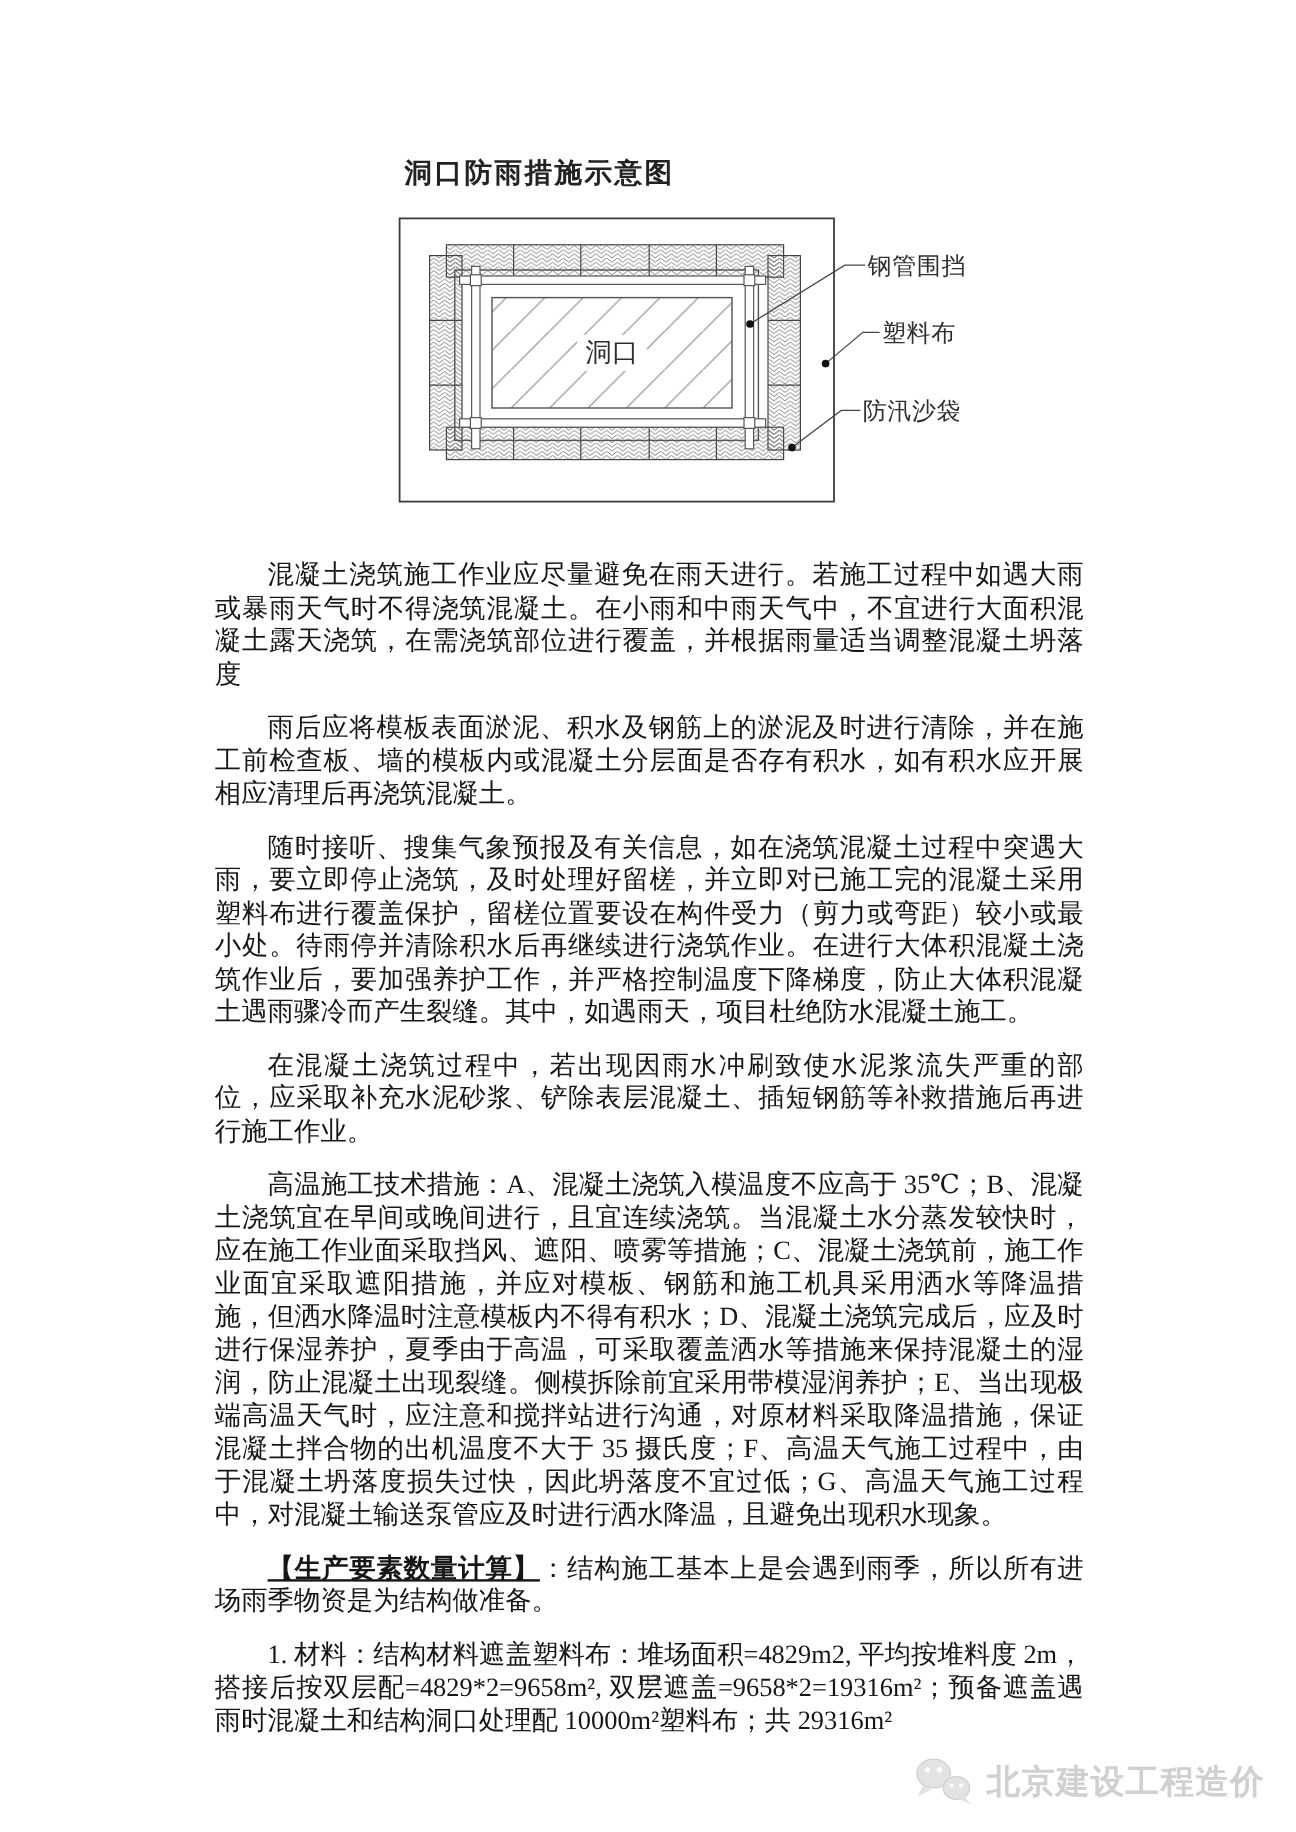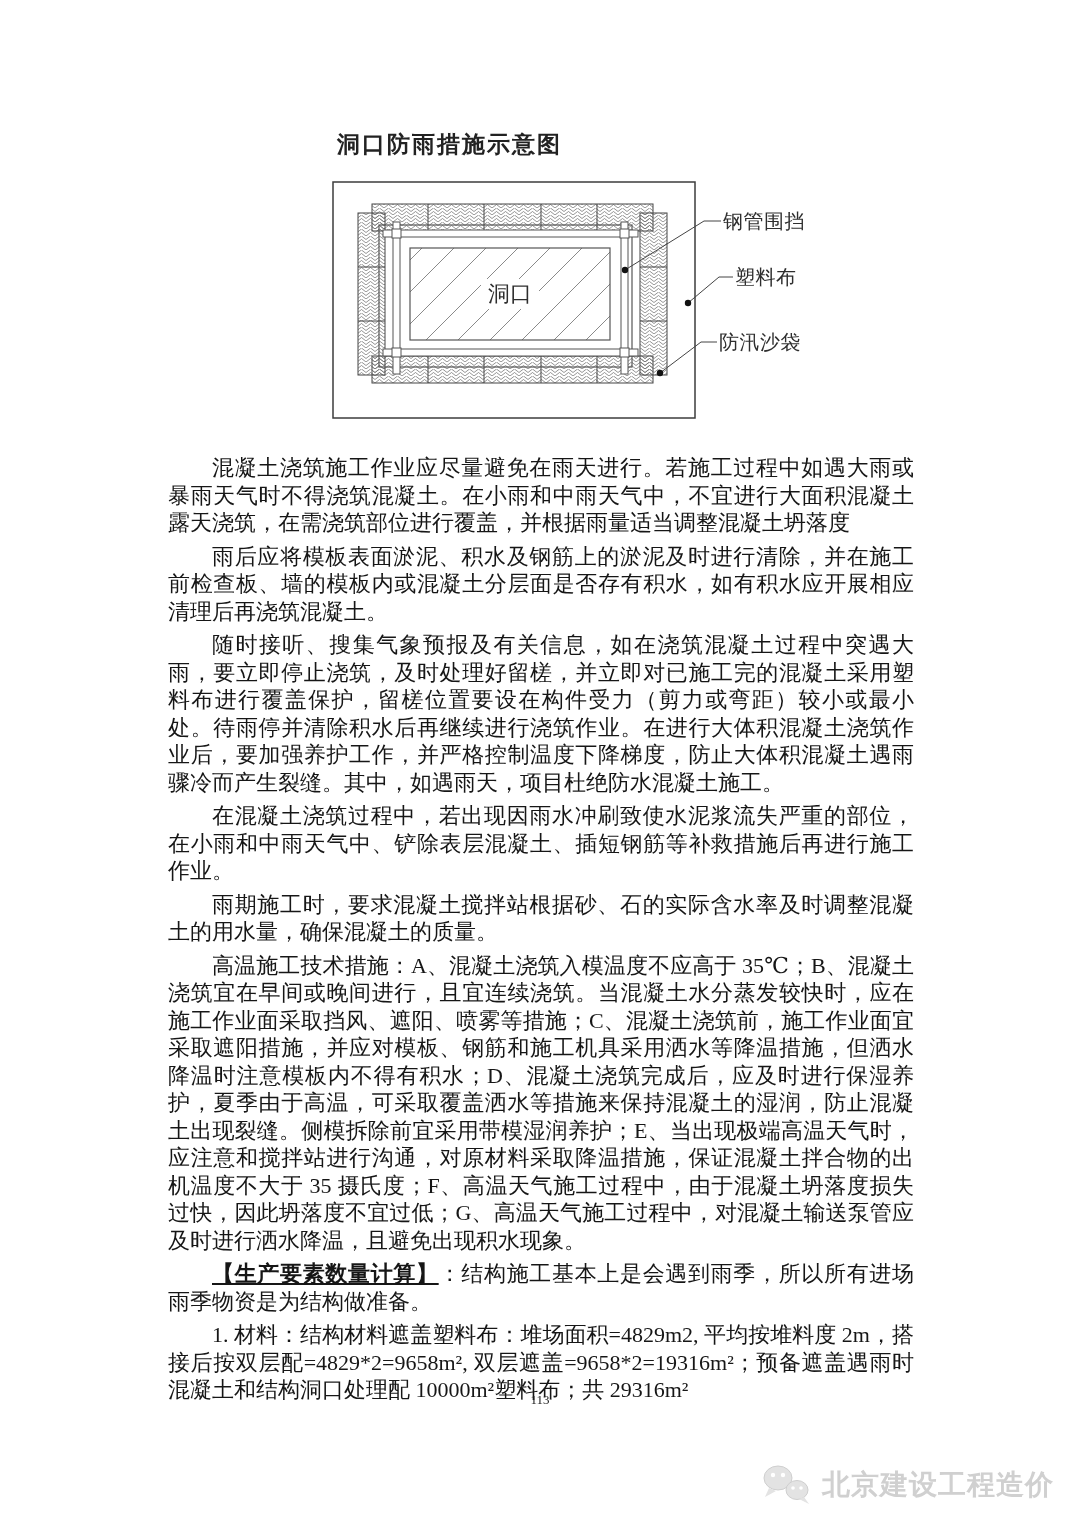--- a/index.html
+++ b/index.html
@@ -21,21 +21,21 @@
   .diagram-svg text{
     font-family:"Liberation Serif","DejaVu Serif",serif;
     fill:#2e2e2e;
   }
   .body-text{
     position:absolute;left:162px;top:448px;width:758px;
     font-size:22px;line-height:27.5px;
     text-align:justify;
     color:#161616;
   }
-  .body-text p{margin:6px;text-indent:2em;}
+  .body-text p{margin:17px;text-indent:2em;}
   .calc-heading{font-weight:bold;text-decoration:underline;}
   .page-number{
     position:absolute;top:1392px;left:0;width:1080px;
     text-align:center;font-size:13px;color:#222;
   }
   .footer-watermark{
     position:absolute;right:26px;bottom:20px;
     display:flex;align-items:center;gap:8px;
     color:#d0d0d0;
     text-shadow:1px 1px 0 #ffffff;
@@ -103,22 +103,21 @@
 
     <text x="393" y="48" font-size="20" letter-spacing="0.5">钢管围挡</text>
     <text x="405" y="104" font-size="20" letter-spacing="0.5">塑料布</text>
     <text x="389" y="169" font-size="20" letter-spacing="0.5">防汛沙袋</text>
   </svg>
 
   <div class="body-text">
     <p>混凝土浇筑施工作业应尽量避免在雨天进行。若施工过程中如遇大雨或暴雨天气时不得浇筑混凝土。在小雨和中雨天气中，不宜进行大面积混凝土露天浇筑，在需浇筑部位进行覆盖，并根据雨量适当调整混凝土坍落度</p>
     <p>雨后应将模板表面淤泥、积水及钢筋上的淤泥及时进行清除，并在施工前检查板、墙的模板内或混凝土分层面是否存有积水，如有积水应开展相应清理后再浇筑混凝土。</p>
     <p>随时接听、搜集气象预报及有关信息，如在浇筑混凝土过程中突遇大雨，要立即停止浇筑，及时处理好留槎，并立即对已施工完的混凝土采用塑料布进行覆盖保护，留槎位置要设在构件受力（剪力或弯距）较小或最小处。待雨停并清除积水后再继续进行浇筑作业。在进行大体积混凝土浇筑作业后，要加强养护工作，并严格控制温度下降梯度，防止大体积混凝土遇雨骤冷而产生裂缝。其中，如遇雨天，项目杜绝防水混凝土施工。</p>
-    <p>在混凝土浇筑过程中，若出现因雨水冲刷致使水泥浆流失严重的部位，在小雨和中雨天气中、铲除表层混凝土、插短钢筋等补救措施后再进行施工作业。</p>
-    <p>雨期施工时，要求混凝土搅拌站根据砂、石的实际含水率及时调整混凝土的用水量，确保混凝土的质量。</p>
+    <p>在混凝土浇筑过程中，若出现因雨水冲刷致使水泥浆流失严重的部位，应采取补充水泥砂浆、铲除表层混凝土、插短钢筋等补救措施后再进行施工作业。</p>
     <p>高温施工技术措施：A、混凝土浇筑入模温度不应高于 35℃；B、混凝土浇筑宜在早间或晚间进行，且宜连续浇筑。当混凝土水分蒸发较快时，应在施工作业面采取挡风、遮阳、喷雾等措施；C、混凝土浇筑前，施工作业面宜采取遮阳措施，并应对模板、钢筋和施工机具采用洒水等降温措施，但洒水降温时注意模板内不得有积水；D、混凝土浇筑完成后，应及时进行保湿养护，夏季由于高温，可采取覆盖洒水等措施来保持混凝土的湿润，防止混凝土出现裂缝。侧模拆除前宜采用带模湿润养护；E、当出现极端高温天气时，应注意和搅拌站进行沟通，对原材料采取降温措施，保证混凝土拌合物的出机温度不大于 35 摄氏度；F、高温天气施工过程中，由于混凝土坍落度损失过快，因此坍落度不宜过低；G、高温天气施工过程中，对混凝土输送泵管应及时进行洒水降温，且避免出现积水现象。</p>
     <p><span class="calc-heading">【生产要素数量计算】</span><span>：结构施工基本上是会遇到雨季，所以所有进场雨季物资是为结构做准备。</span></p>
     <p>1. 材料：结构材料遮盖塑料布：堆场面积=4829m2, 平均按堆料度 2m，搭接后按双层配=4829*2=9658m², 双层遮盖=9658*2=19316m²；预备遮盖遇雨时混凝土和结构洞口处理配 10000m²塑料布；共 29316m²</p>
   </div>
 
   <div class="page-number">113</div>
 
   <div class="footer-watermark">
     <svg width="56" height="44" viewBox="0 0 56 44">
       <g fill="#e3e3e3" stroke="#cfcfcf" stroke-width="1">

